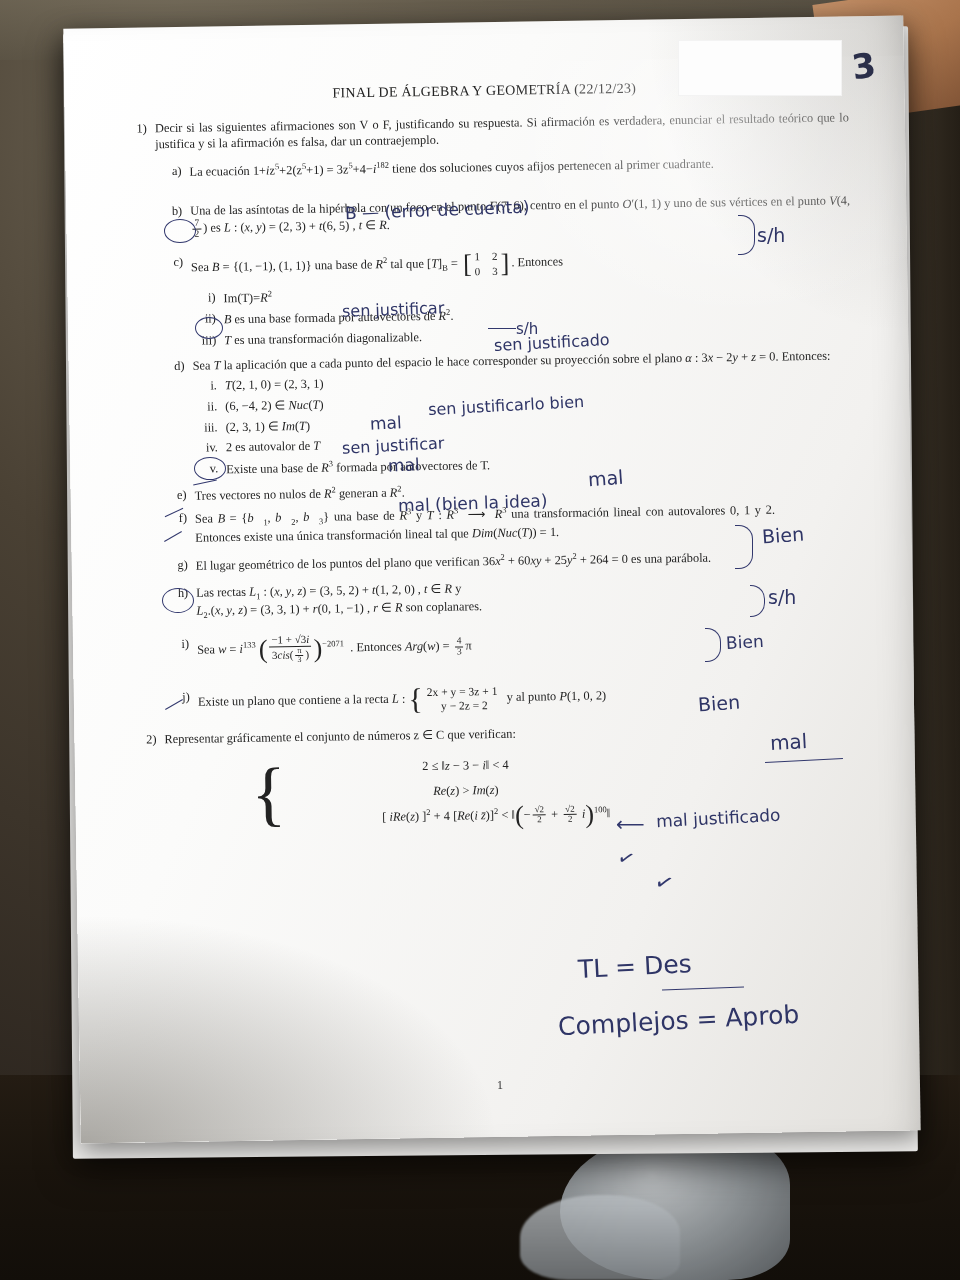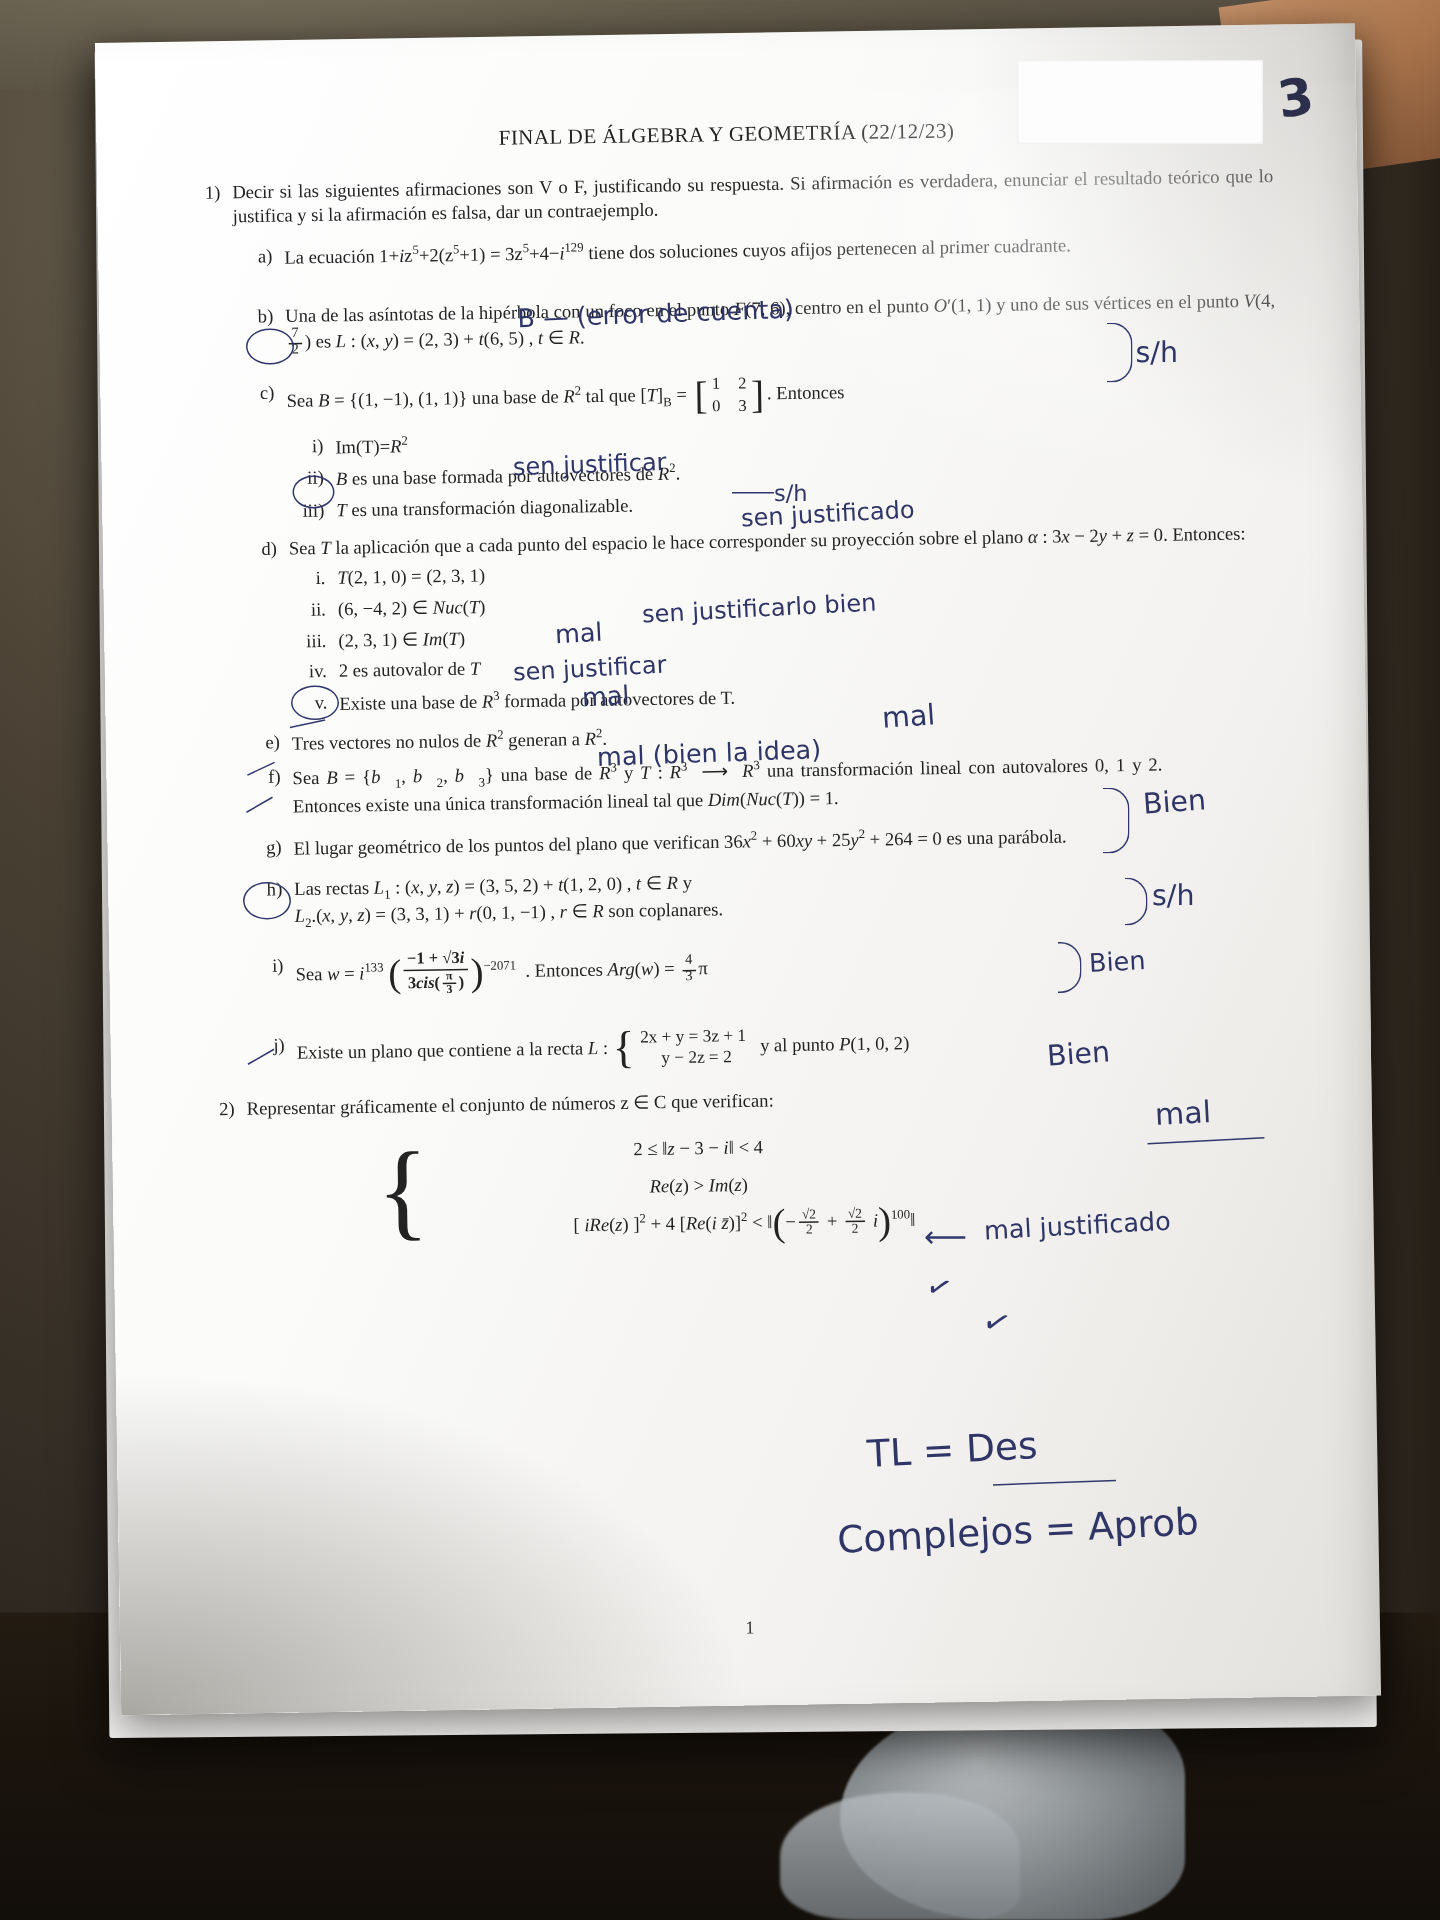--- a/index.html
+++ b/index.html
@@ -188,21 +188,21 @@
     <div class="title">FINAL DE ÁLGEBRA Y GEOMETRÍA (22/12/23)</div>
 
     <div class="item q1">
       <div class="lbl">1)</div>
       <div class="bdy">Decir si las siguientes afirmaciones son V o F, justificando su respuesta. Si afirmación es verdadera, enunciar el resultado teórico que lo justifica y si la afirmación es falsa, dar un contraejemplo.</div>
     </div>
 
     <div class="item lvl2" style="margin-top:10px;">
       <div class="lbl">a)</div>
       <div class="bdy">
-        La ecuación 1+<i>i</i>z<span class="sup">5</span>+2(z<span class="sup">5</span>+1) = 3z<span class="sup">5</span>+4−<i>i</i><span class="sup">129</span> tiene dos soluciones cuyos afijos pertenecen al primer cuadrante.
+        La ecuación 1+<i>i</i>z<span class="sup">5</span>+2(z<span class="sup">5</span>+1) = 3z<span class="sup">5</span>+4−<i>i</i><span class="sup">182</span> tiene dos soluciones cuyos afijos pertenecen al primer cuadrante.
       </div>
     </div>
 
     <div class="item lvl2" style="margin-top:22px;">
       <div class="lbl">b)</div>
       <div class="bdy">
         Una de las asíntotas de la hipérbola con un foco en el punto <i>F</i>(7, 6), centro en el punto
         <i>O</i>′(1, 1) y uno de sus vértices en el punto <i>V</i>(4, <span class="frac"><span class="num">7</span><span class="den">2</span></span>) es
         <i>L</i> : (<i>x</i>, <i>y</i>) = (2, 3) + <i>t</i>(6, 5) , <i>t</i> ∈ <i>R</i>.
       </div>
@@ -294,21 +294,21 @@
       <div class="bdy" style="max-width:560px;">
         Las rectas <i>L</i><span class="sub">1</span> : (<i>x</i>, <i>y</i>, <i>z</i>) = (3, 5, 2) + <i>t</i>(1, 2, 0) , <i>t</i> ∈ <i>R</i> y<br>
         <i>L</i><span class="sub">2</span>.(<i>x</i>, <i>y</i>, <i>z</i>) = (3, 3, 1) + <i>r</i>(0, 1, −1) , <i>r</i> ∈ <i>R</i> son coplanares.
       </div>
     </div>
 
     <div class="item lvl2" style="margin-top:14px;">
       <div class="lbl">i)</div>
       <div class="bdy">
         Sea <i>w</i> = <i>i</i><span class="sup">133</span>
-        <span class="bigparen">(</span><span class="frac" style="font-size:11px;font-weight:bold;"><span class="num">−1 + √3<i>i</i></span><span class="den">3<i>cis</i>(<span class="frac" style="font-size:8px;"><span class="num">π</span><span class="den">3</span></span>)</span></span><span class="bigparen">)</span><span class="sup">−2071</span>
+        <span class="bigparen">(</span><span class="frac" style="font-size:11px;"><span class="num">−1 + √3<i>i</i></span><span class="den">3<i>cis</i>(<span class="frac" style="font-size:8px;"><span class="num">π</span><span class="den">3</span></span>)</span></span><span class="bigparen">)</span><span class="sup">−2071</span>
         &nbsp;. Entonces <i>Arg</i>(<i>w</i>) = <span class="frac"><span class="num">4</span><span class="den">3</span></span>π
       </div>
     </div>
 
     <div class="item lvl2" style="margin-top:22px;">
       <div class="lbl">j)</div>
       <div class="bdy">
         Existe un plano que contiene a la recta <i>L</i> :
         <span class="sys">
           <span class="brace">{</span>

